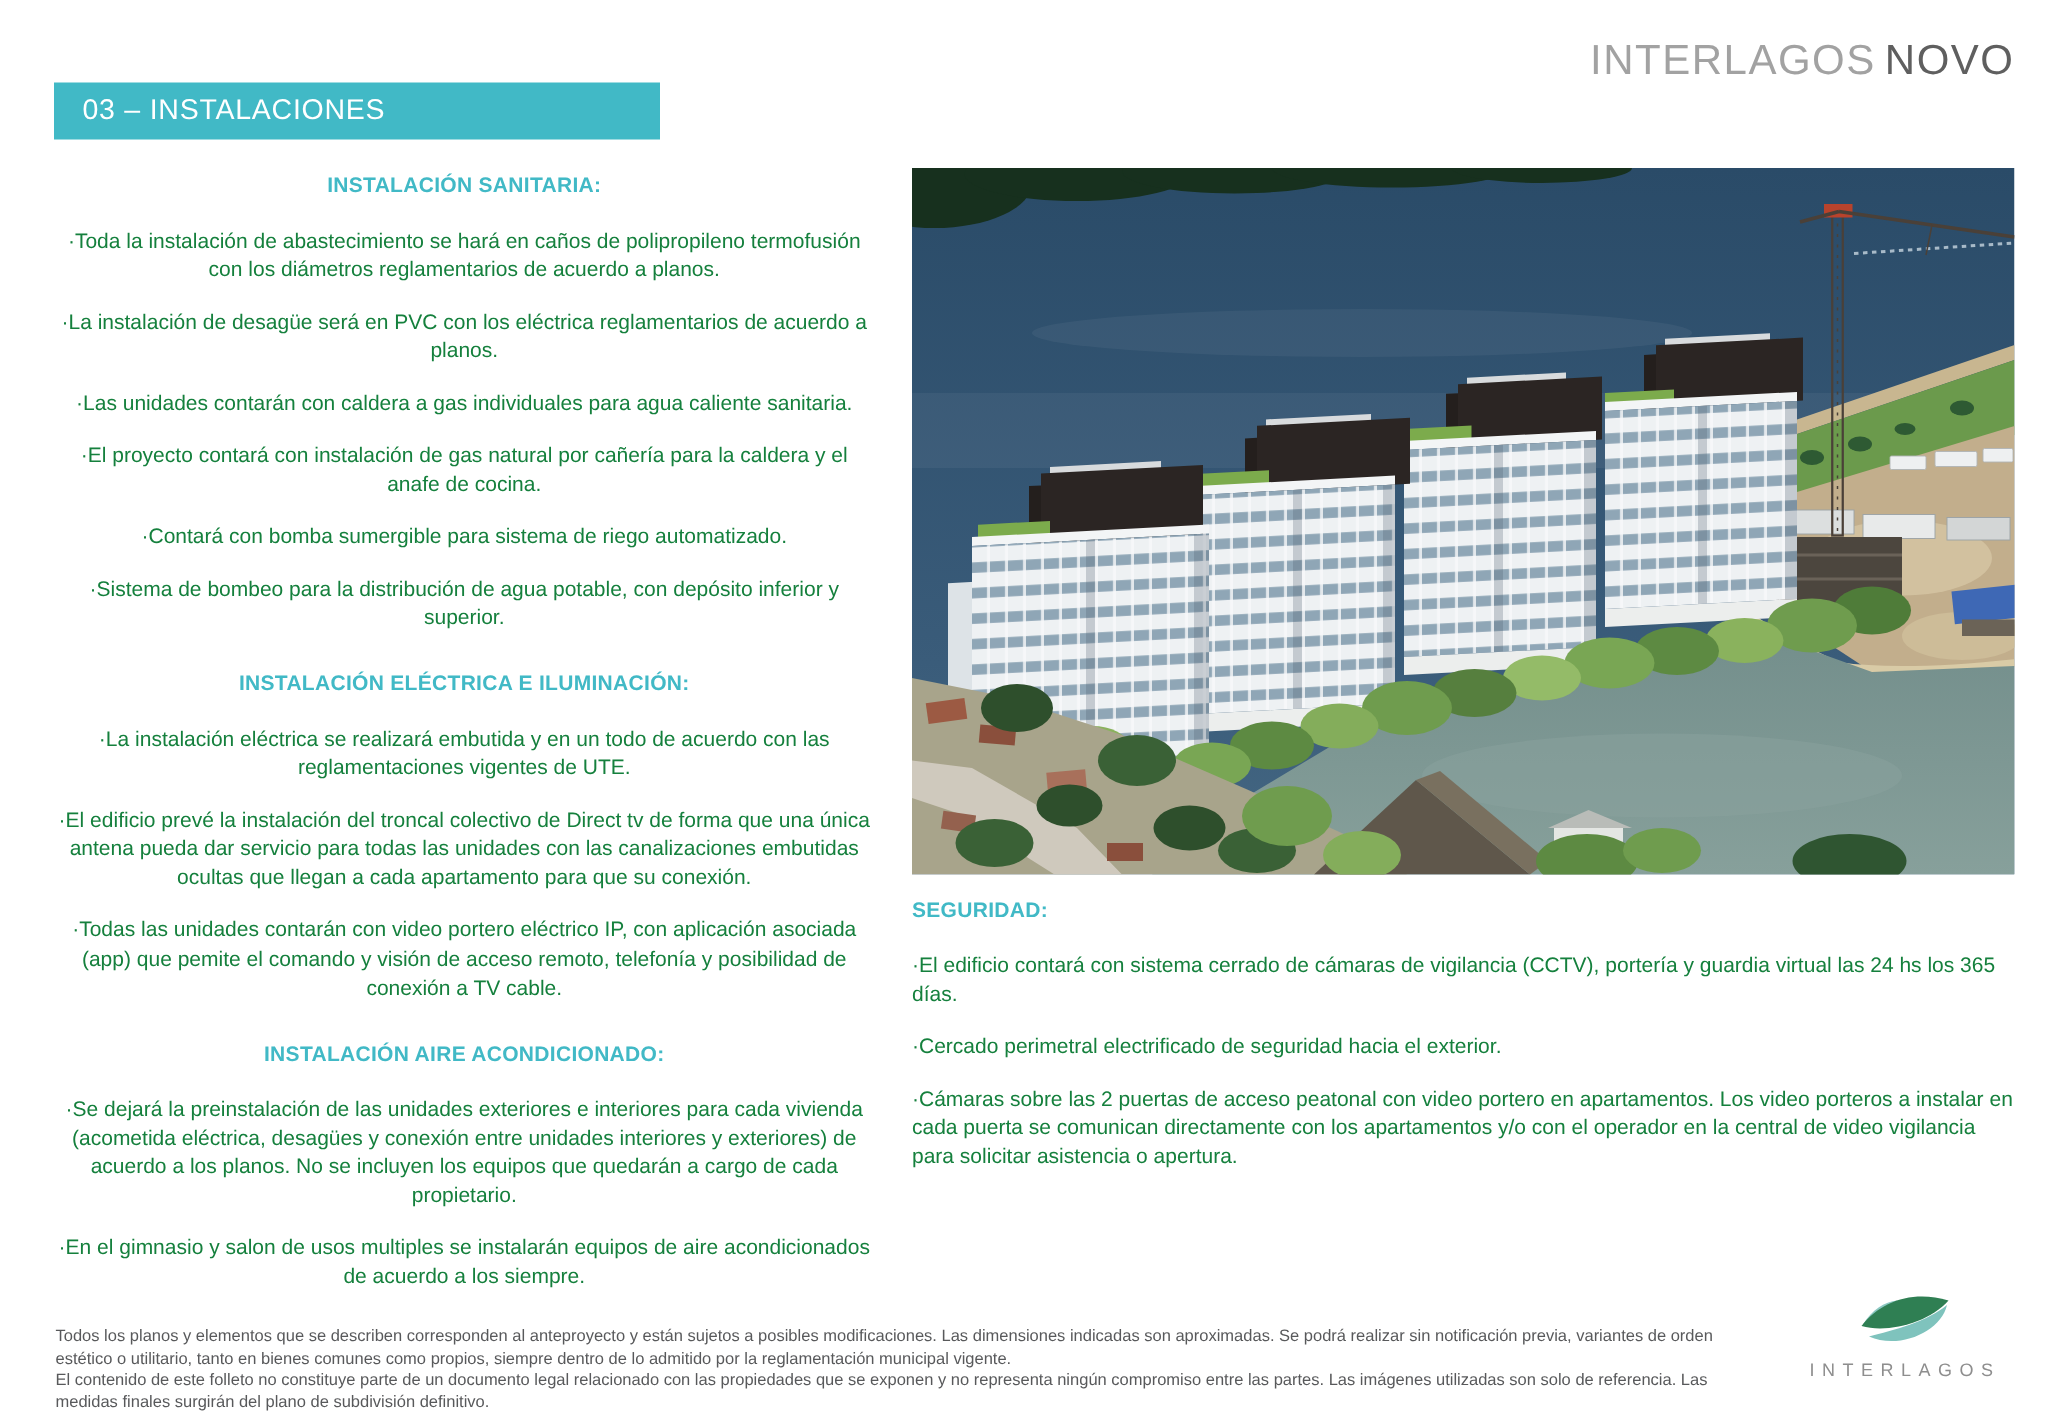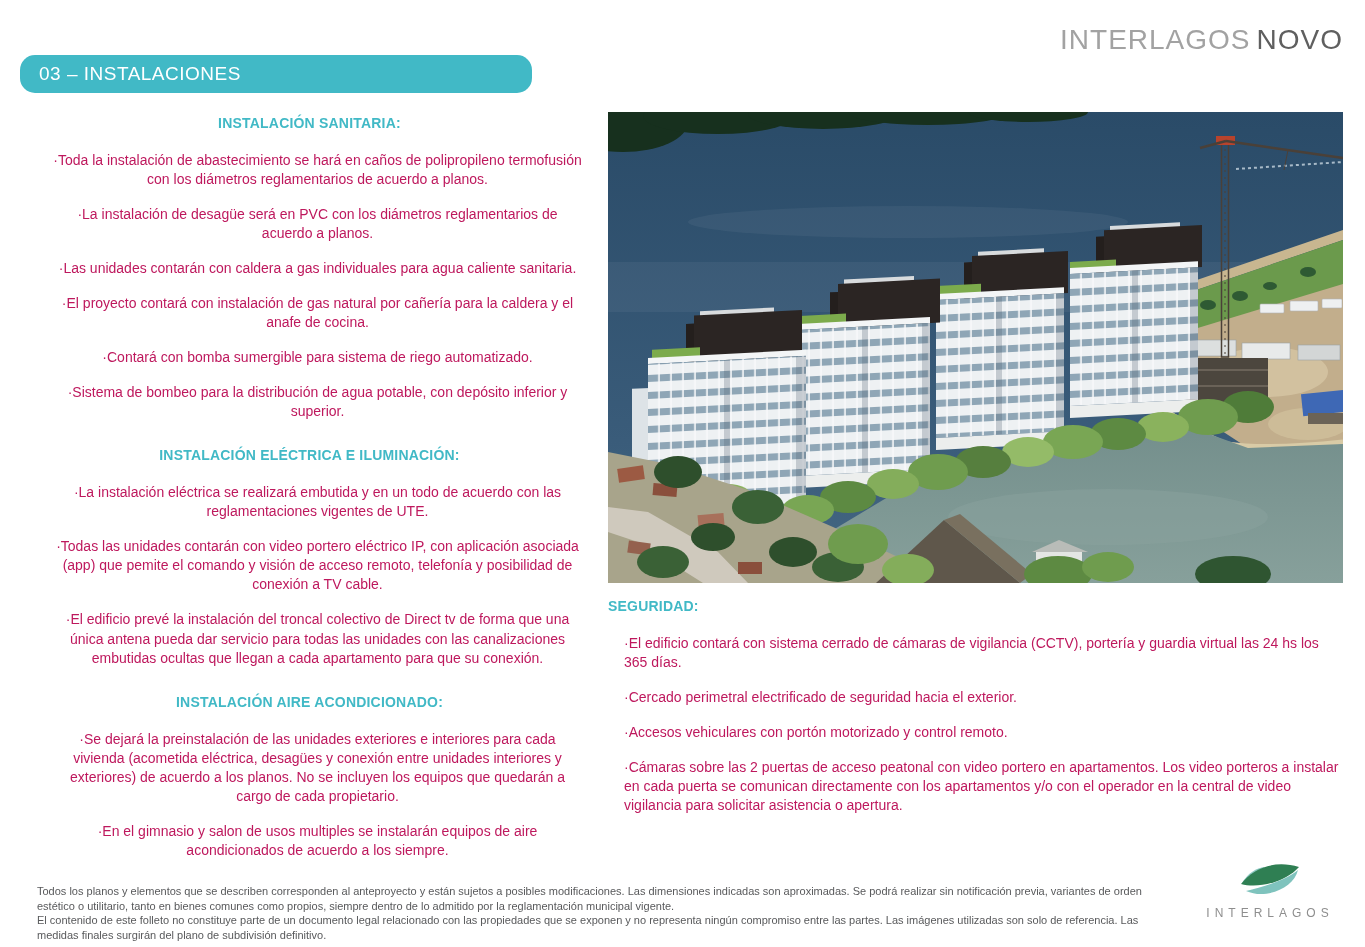--- a/index.html
+++ b/index.html
@@ -6,33 +6,33 @@
   .page{
     position:relative;width:1365px;height:947px;background:#fff;overflow:hidden;
     font-family:"Liberation Sans", sans-serif;color:#58595b;
   }
   
   .brand-top{position:absolute;top:24px;right:22px;font-size:28px;letter-spacing:1px;white-space:nowrap;}
   .brand-light{color:#a2a2a2;font-weight:400;}
   .brand-bold{color:#5f5f5f;font-weight:400;margin-left:6px;}
   
   .banner{
-    position:absolute;left:20px;top:55px;width:512px;height:38px;
-    background:var(--accent,#47b9c5);display:flex;align-items:center;border-radius:15px;
+    position:absolute;left:36px;top:55px;width:404px;height:38px;
+    background:var(--accent,#47b9c5);display:flex;align-items:center;
   }
   .banner span{color:#ffffff;font-size:19px;letter-spacing:.5px;padding-left:19px;font-weight:400;}
   
   .left-col{position:absolute;left:37px;top:115px;width:545px;text-align:center;}
   .right-col{position:absolute;left:608px;top:598px;width:737px;}
   .sec-heading{
     color:var(--accent,#3cb8c8);font-weight:700;font-size:14px;letter-spacing:.2px;
     margin:26px 0 20px 0;
   }
   .left-col .sec-heading:first-child,.right-col .sec-heading:first-child{margin-top:0;}
-  .bullet{font-size:14px;line-height:1.36;margin:0 0 16px 16px;color:#be185d;}
+  .bullet{font-size:14px;line-height:1.36;margin:0 0 16px 0;color:#15803d;}
   
   .photo{position:absolute;left:608px;top:112px;width:735px;height:471px;}
   .photo svg{display:block;}
   
   .footer{position:absolute;left:37px;top:884px;width:1140px;font-size:11px;line-height:14.6px;color:#58595b;}
   .footer div{white-space:nowrap;}
   
   .footer-logo{position:absolute;left:1190px;top:860px;width:160px;text-align:center;}
   .footer-logo svg{display:block;margin:0 auto;}
   .logo-text{margin-top:4px;font-size:12px;letter-spacing:5px;color:#8e8e8e;font-weight:400;}
@@ -46,29 +46,29 @@
     <span class="brand-light">INTERLAGOS</span><span class="brand-bold">NOVO</span>
   </div>
 
   <div class="banner">
     <span>03 – INSTALACIONES</span>
   </div>
 
   <div class="left-col" id="left-col">
       <div class="sec-heading">INSTALACIÓN SANITARIA:</div>
       <p class="bullet">·Toda la instalación de abastecimiento se hará en caños de polipropileno termofusión con los diámetros reglamentarios de acuerdo a planos.</p>
-      <p class="bullet">·La instalación de desagüe será en PVC con los diámetros reglamentarios de acuerdo a planos.</p>
+      <p class="bullet">·La instalación de desagüe será en PVC con los eléctrica reglamentarios de acuerdo a planos.</p>
       <p class="bullet">·Las unidades contarán con caldera a gas individuales para agua caliente sanitaria.</p>
       <p class="bullet">·El proyecto contará con instalación de gas natural por cañería para la caldera y el anafe de cocina.</p>
       <p class="bullet">·Contará con bomba sumergible para sistema de riego automatizado.</p>
       <p class="bullet">·Sistema de bombeo para la distribución de agua potable, con depósito inferior y superior.</p>
       <div class="sec-heading">INSTALACIÓN ELÉCTRICA E ILUMINACIÓN:</div>
       <p class="bullet">·La instalación eléctrica se realizará embutida y en un todo de acuerdo con las reglamentaciones vigentes de UTE.</p>
+      <p class="bullet">·El edificio prevé la instalación del troncal colectivo de Direct tv de forma que una única antena pueda dar servicio para todas las unidades con las canalizaciones embutidas ocultas que llegan a cada apartamento para que su conexión.</p>
       <p class="bullet">·Todas las unidades contarán con video portero eléctrico IP, con aplicación asociada (app) que pemite el comando y visión de acceso remoto, telefonía y posibilidad de conexión a TV cable.</p>
-      <p class="bullet">·El edificio prevé la instalación del troncal colectivo de Direct tv de forma que una única antena pueda dar servicio para todas las unidades con las canalizaciones embutidas ocultas que llegan a cada apartamento para que su conexión.</p>
       <div class="sec-heading">INSTALACIÓN AIRE ACONDICIONADO:</div>
       <p class="bullet">·Se dejará la preinstalación de las unidades exteriores e interiores para cada vivienda (acometida eléctrica, desagües y conexión entre unidades interiores y exteriores) de acuerdo a los planos. No se incluyen los equipos que quedarán a cargo de cada propietario.</p>
       <p class="bullet">·En el gimnasio y salon de usos multiples se instalarán equipos de aire acondicionados de acuerdo a los siempre.</p>
     </div>
 
   <div class="photo">
     <svg viewBox="0 0 735 471" width="735" height="471" preserveAspectRatio="none">
       <defs>
         <linearGradient id="waterTop" x1="0" y1="0" x2="0" y2="1">
           <stop offset="0" stop-color="#2a4b68"></stop>
@@ -242,21 +242,20 @@
         <ellipse cx="500" cy="455" rx="26" ry="15" fill="#6f9c4e"></ellipse>
         <ellipse cx="625" cy="462" rx="38" ry="18" fill="#2f5531"></ellipse>
       </g>
     </svg>
   </div>
 
   <div class="right-col" id="right-col">
       <div class="sec-heading">SEGURIDAD:</div>
       <p class="bullet">·El edificio contará con sistema cerrado de cámaras de vigilancia (CCTV), portería y guardia virtual las 24 hs los 365 días.</p>
       <p class="bullet">·Cercado perimetral electrificado de seguridad hacia el exterior.</p>
-      <p class="bullet">·Accesos vehiculares con portón motorizado y control remoto.</p>
       <p class="bullet">·Cámaras sobre las 2 puertas de acceso peatonal con video portero en apartamentos. Los video porteros a instalar en cada puerta se comunican directamente con los apartamentos y/o con el operador en la central de video vigilancia para solicitar asistencia o apertura.</p>
     </div>
 
   <div class="footer" id="footer-lines">
       <div>Todos los planos y elementos que se describen corresponden al anteproyecto y están sujetos a posibles modificaciones. Las dimensiones indicadas son aproximadas. Se podrá realizar sin notificación previa, variantes de orden</div>
       <div>estético o utilitario, tanto en bienes comunes como propios, siempre dentro de lo admitido por la reglamentación municipal vigente.</div>
       <div>El contenido de este folleto no constituye parte de un documento legal relacionado con las propiedades que se exponen y no representa ningún compromiso entre las partes. Las imágenes utilizadas son solo de referencia. Las</div>
       <div>medidas finales surgirán del plano de subdivisión definitivo.</div>
     </div>
 

